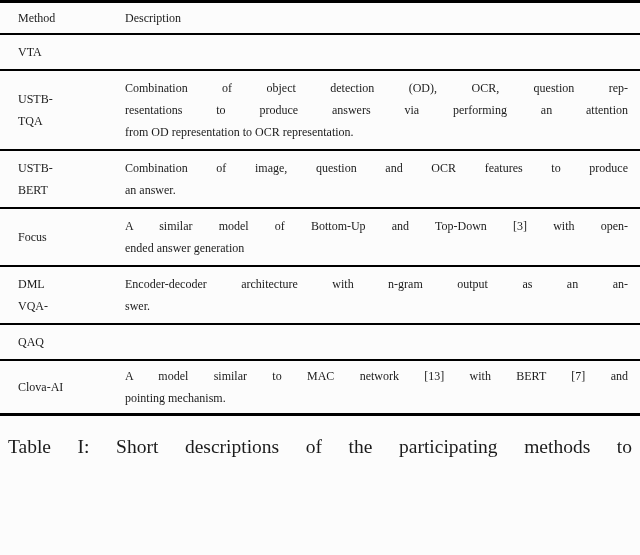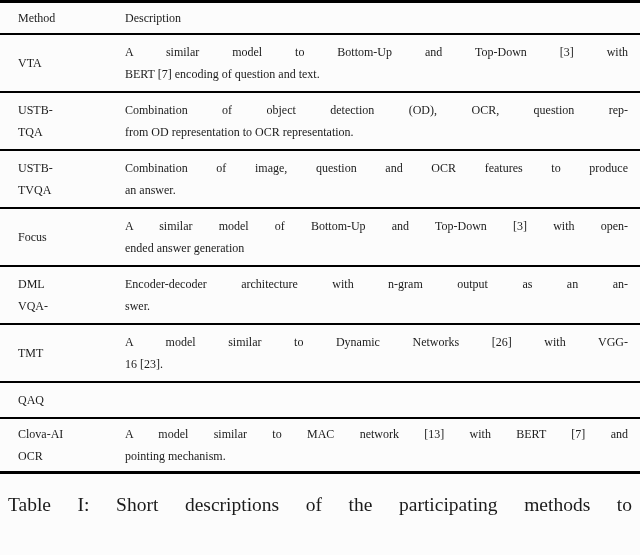--- a/index.html
+++ b/index.html
@@ -67,39 +67,36 @@
   <div class="methods-table">
     <div class="trow header">
       <div class="cell-method">Method</div>
       <div class="cell-desc">Description</div>
     </div>
     <div id="table-body">
         <div class="trow">
           <div class="cell-method">
             <div class="line">VTA</div>
           </div>
-          <div class="cell-desc">
-            <div class="line just">A similar model to Bottom-Up and Top-Down [3] with</div>
-            <div class="line">BERT [7] encoding of question and text.</div>
-          </div>
         </div>
         <div class="trow">
           <div class="cell-method">
             <div class="line">USTB-</div>
             <div class="line">TQA</div>
           </div>
           <div class="cell-desc">
             <div class="line just">Combination of object detection (OD), OCR, question rep-</div>
+            <div class="line just">resentations to produce answers via performing an attention</div>
             <div class="line">from OD representation to OCR representation.</div>
           </div>
         </div>
         <div class="trow">
           <div class="cell-method">
             <div class="line">USTB-</div>
-            <div class="line">TVQA</div>
+            <div class="line">BERT</div>
           </div>
           <div class="cell-desc">
             <div class="line just">Combination of image, question and OCR features to produce</div>
             <div class="line">an answer.</div>
           </div>
         </div>
         <div class="trow">
           <div class="cell-method">
             <div class="line">Focus</div>
           </div>
@@ -113,36 +110,26 @@
             <div class="line">DML</div>
             <div class="line">VQA-</div>
           </div>
           <div class="cell-desc">
             <div class="line just">Encoder-decoder architecture with n-gram output as an an-</div>
             <div class="line">swer.</div>
           </div>
         </div>
         <div class="trow">
           <div class="cell-method">
-            <div class="line">TMT</div>
-          </div>
-          <div class="cell-desc">
-            <div class="line just">A model similar to Dynamic Networks [26] with VGG-</div>
-            <div class="line">16 [23].</div>
-          </div>
-        </div>
-        <div class="trow">
-          <div class="cell-method">
             <div class="line">QAQ</div>
           </div>
         </div>
         <div class="trow last">
           <div class="cell-method">
             <div class="line">Clova-AI</div>
-            <div class="line">OCR</div>
           </div>
           <div class="cell-desc">
             <div class="line just">A model similar to MAC network [13] with BERT [7] and</div>
             <div class="line">pointing mechanism.</div>
           </div>
         </div>
       </div>
   </div>
   <div class="caption">Table I: Short descriptions of the participating methods to</div>
 </div>

